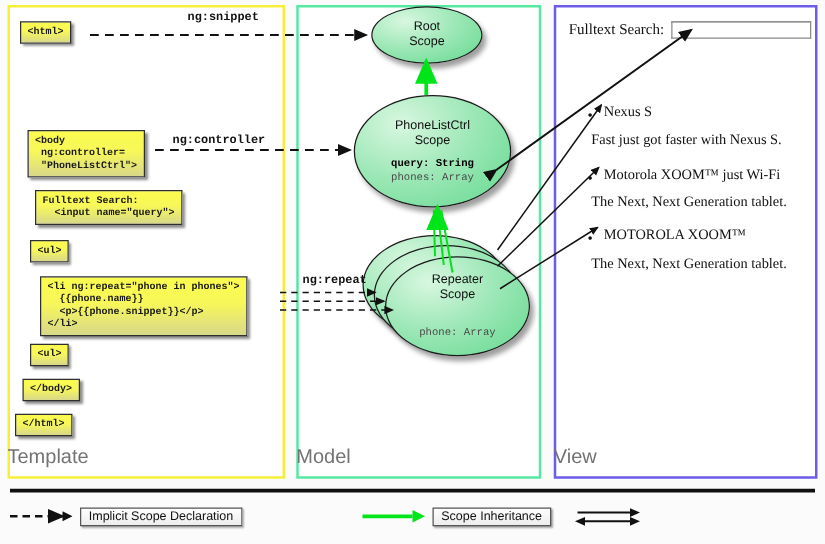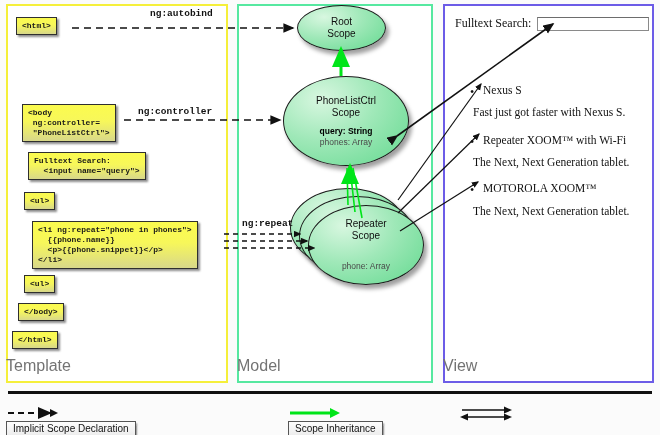--- a/index.html
+++ b/index.html
@@ -47,21 +47,21 @@
   .scope{
     position:absolute;border-radius:50%;
     background:radial-gradient(ellipse at 30% 25%, #d8f7e0 0%, #9fe8b8 45%, #63d98f 100%);
     border:1.5px solid #1b1b1b;
     box-shadow:3px 4px 4px rgba(0,0,0,0.38);
     box-sizing:border-box;
     display:flex;flex-direction:column;align-items:center;justify-content:center;
     text-align:center;
   }
   .scope .title{font-size:10px;color:#101010;line-height:12px;font-family:"Liberation Sans",sans-serif;}
-  .scope .props{font-family:Liberation Sans, sans-serif;font-size:8.5px;line-height:11px;margin-top:7px;}
+  .scope .props{font-family:Liberation Mono, monospace;font-size:8.5px;line-height:11px;margin-top:7px;}
   .scope .props .b{font-weight:bold;color:#000;}
   .scope .props .g{color:#4a4a4a;}
 
   #scope-root        {left:297px;top:5px;  width:89px; height:46px;}
   #scope-phonelist   {left:283px;top:76px; width:126px;height:90px; z-index:4;}
   #scope-rep3        {left:290px;top:188px;width:116px;height:80px; z-index:1;}
   #scope-rep2        {left:299px;top:196px;width:116px;height:80px; z-index:2;}
   #scope-rep1        {left:308px;top:205px;width:116px;height:80px; z-index:3;gap:12px;}
 
   
@@ -90,21 +90,21 @@
     position:absolute;font-family:"Liberation Mono",monospace;
     font-size:9.5px;color:#111;background:transparent;z-index:10;font-weight:bold;
   }
   #lbl-autobind  {left:150px;top:8px;}
   #lbl-controller{left:138px;top:106px;}
   #lbl-repeat    {left:242px;top:218px;}
 
   
   #divider{position:absolute;left:8px;top:391px;width:644px;height:3px;background:#101010;}
   #legend{position:absolute;left:0;top:398px;width:660px;height:36px;}
-  .legend-item{position:absolute;display:flex;align-items:flex-start;flex-direction:column;}
+  .legend-item{position:absolute;display:flex;align-items:flex-end;}
   .legend-box{
     background:linear-gradient(180deg,#fdfdfd 0%,#ededed 100%);
     border:1px solid #555;box-shadow:1.5px 1.5px 1.5px rgba(0,0,0,0.35);
     padding:1px 6px;font-size:10px;color:#111;white-space:nowrap;
     font-family:"Liberation Sans",sans-serif;
   }
   #legend-implicit{left:6px;  top:7px;}
   #legend-inherit {left:288px;top:7px;}
   #legend-binding {left:460px;top:7px;}
   .legend-glyph{width:52px;height:16px;margin-right:6px;}
@@ -171,21 +171,21 @@
     </div>
 
     <div class="view-li" id="view-li-0">
       <span class="bullet">•</span>
       <span>Nexus S</span>
     </div>
     <div class="view-snippet" id="view-sn-0">Fast just got faster with Nexus S.</div>
 
     <div class="view-li" id="view-li-1">
       <span class="bullet">•</span>
-      <span>Repeater XOOM™  with Wi-Fi</span>
+      <span>Motorola XOOM™  just Wi-Fi</span>
     </div>
     <div class="view-snippet" id="view-sn-1">The Next, Next Generation tablet.</div>
 
     <div class="view-li" id="view-li-2">
       <span class="bullet">•</span>
       <span>MOTOROLA XOOM™</span>
     </div>
     <div class="view-snippet" id="view-sn-2">The Next, Next Generation tablet.</div>
   </div>
 
@@ -221,21 +221,21 @@
     <line x1="362" y1="218" x2="353" y2="168" stroke="#00e519" stroke-width="1.6"></line>
     <line x1="350" y1="180" x2="350" y2="166" stroke="#00e519" stroke-width="3" marker-end="url(#ah-green)"></line>
 
     <line x1="397" y1="136" x2="553" y2="24" stroke="#111" stroke-width="1.6" marker-start="url(#ah-black)" marker-end="url(#ah-black)"></line>
 
     <line x1="398" y1="200" x2="481" y2="84" stroke="#111" stroke-width="1.2" marker-end="url(#ah-black-s)"></line>
     <line x1="398" y1="213" x2="479" y2="134" stroke="#111" stroke-width="1.2" marker-end="url(#ah-black-s)"></line>
     <line x1="400" y1="231" x2="478" y2="182" stroke="#111" stroke-width="1.2" marker-end="url(#ah-black-s)"></line>
   </svg>
 
-  <div class="edge-label" id="lbl-autobind">ng:autobind</div>
+  <div class="edge-label" id="lbl-autobind">ng:snippet</div>
   <div class="edge-label" id="lbl-controller">ng:controller</div>
   <div class="edge-label" id="lbl-repeat">ng:repeat</div>
 
   <div id="divider"></div>
   <div id="legend">
 
     <div class="legend-item" id="legend-implicit">
       <svg class="legend-glyph" viewBox="0 0 52 16">
         <line x1="2" y1="8" x2="44" y2="8" stroke="#111" stroke-width="2" stroke-dasharray="6,4" marker-end="url(#ah-black)"></line>
         <path d="M44,4 L52,8 L44,12 z" fill="#111"></path>

